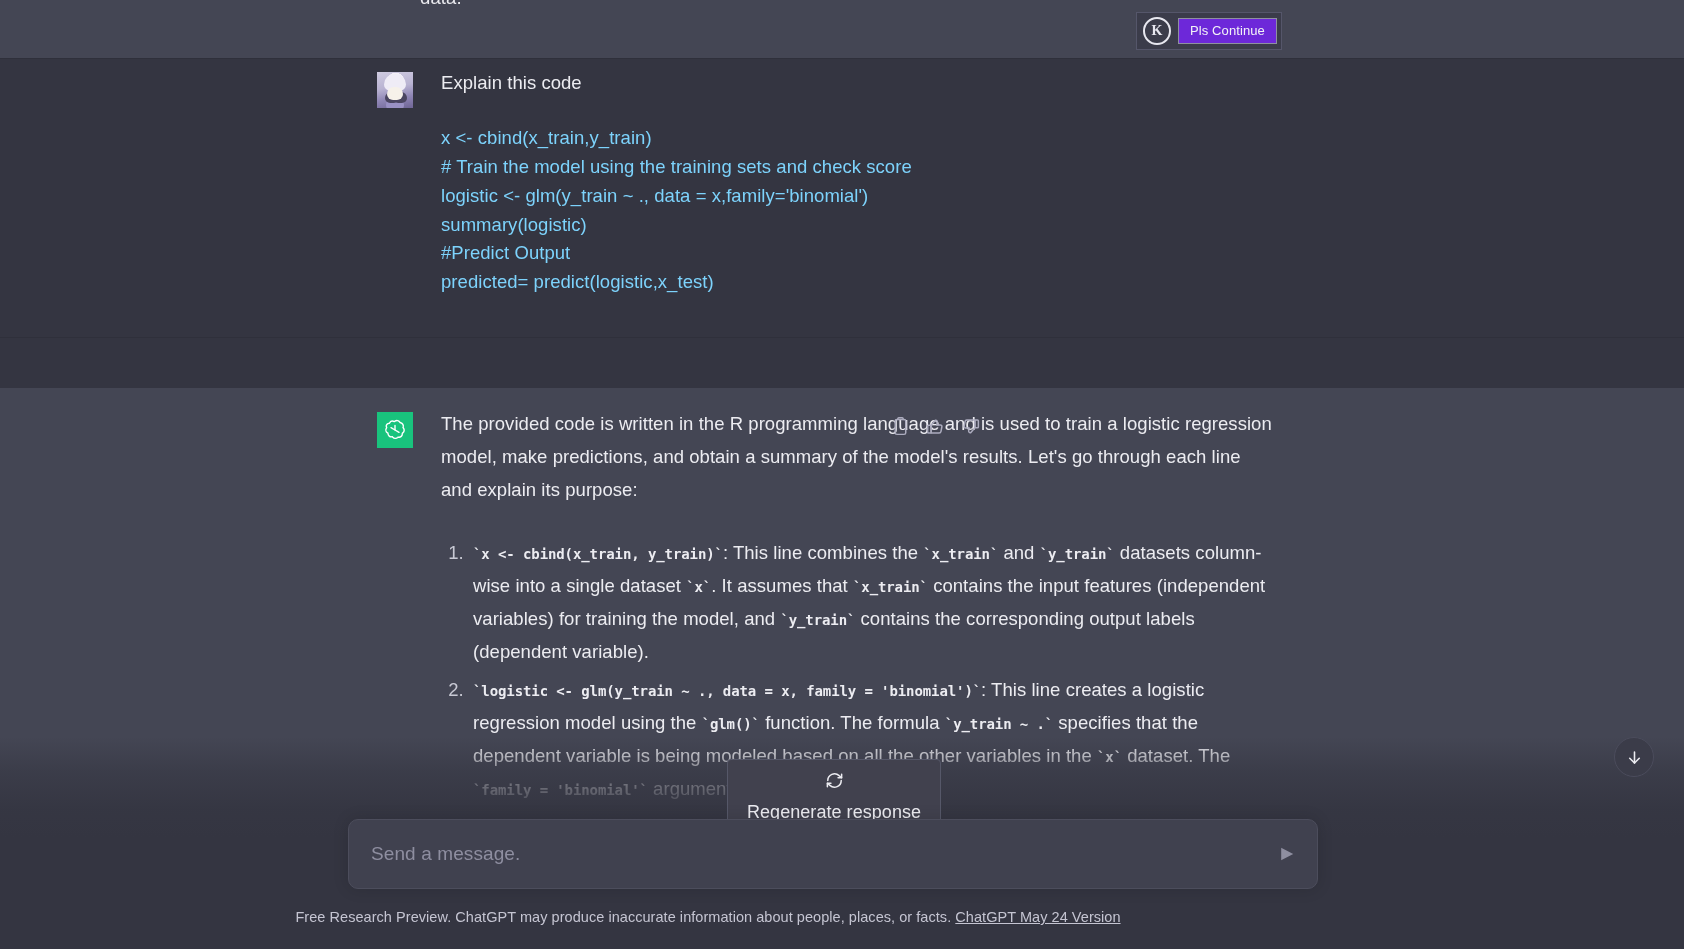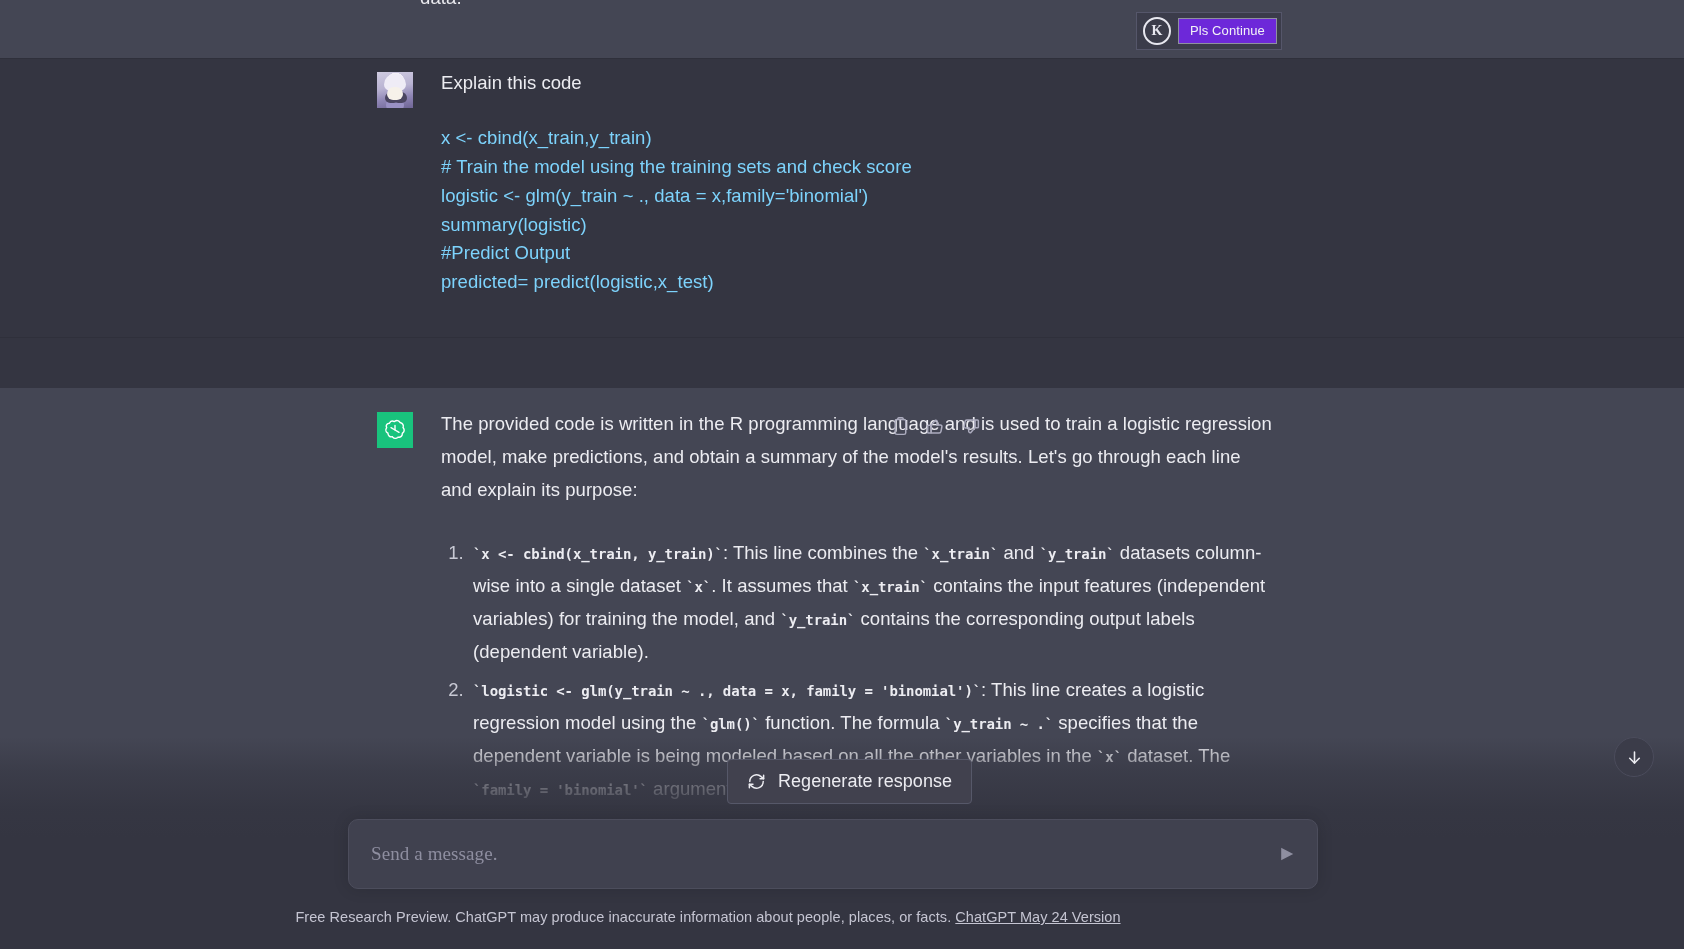--- a/index.html
+++ b/index.html
@@ -218,20 +218,21 @@
     align-items: center;
     gap: 12px;
     background: #41414e;
     border: 1px solid #565869;
     border-radius: 4px;
     color: #ececf1;
     font-size: 18px;
     padding: 11px 19px;
     cursor: pointer;
     letter-spacing: .05px;
+    flex-direction: column;
   }
   .regen-btn svg { display: block; flex: none; }
 
   .input-row {
     position: absolute;
     left: 348px;
     top: 82px;
     width: 970px;
     height: 70px;
     background: #40414f;
@@ -241,21 +242,21 @@
     display: flex;
     align-items: center;
   }
   .input-row input {
     flex: 1;
     border: none;
     outline: none;
     background: transparent;
     color: #84cc16;
     font-size: 19px;
-    font-family: Liberation Serif, serif;
+    font-family: Liberation Sans, sans-serif;
     padding: 0 22px;
     letter-spacing: .1px;
   }
   .input-row input::placeholder { color: #8e8ea0; opacity: 1; }
   .send-btn {
     width: 44px; height: 44px;
     margin-right: 8px;
     display: flex; align-items: center; justify-content: center;
     color: #8e8ea0;
     cursor: pointer;

